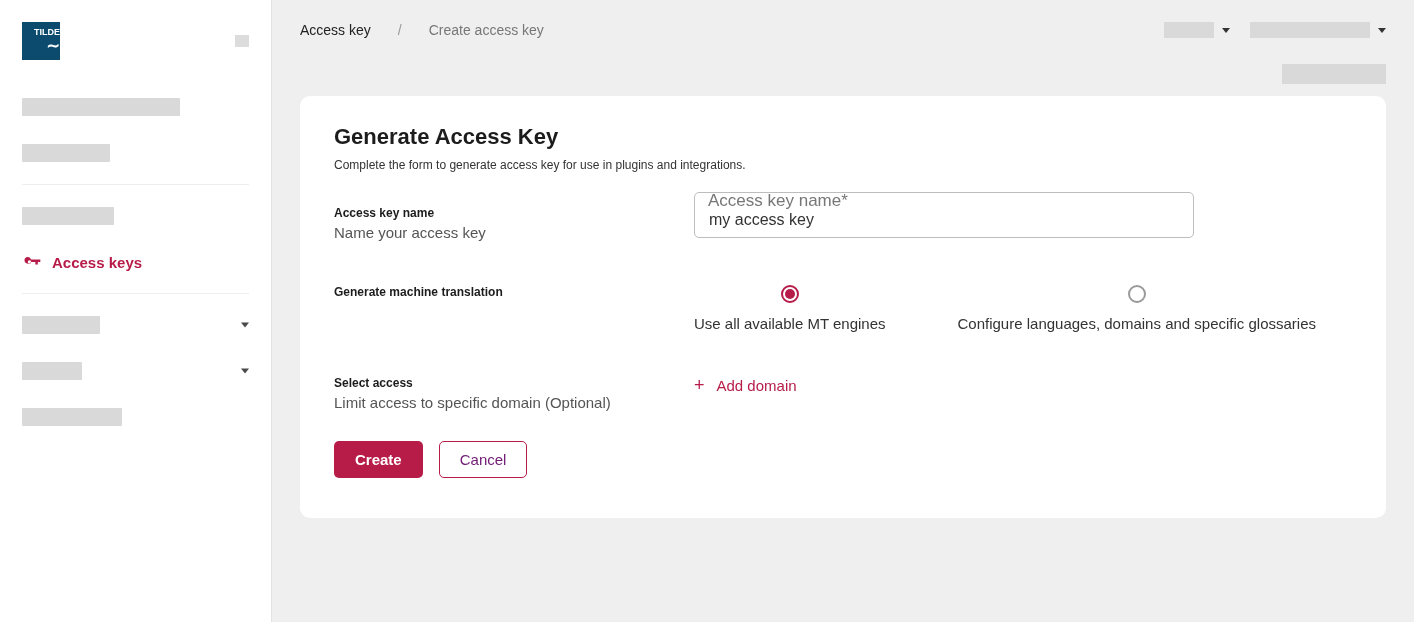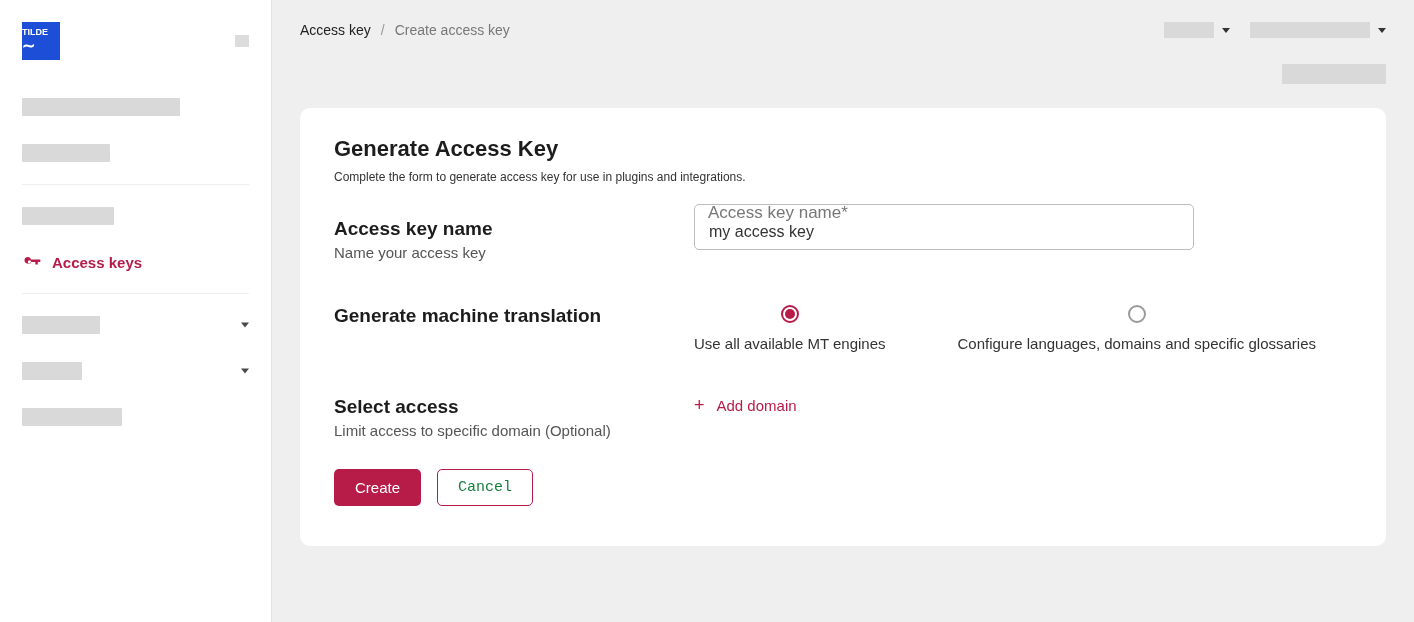--- a/index.html
+++ b/index.html
@@ -29,27 +29,27 @@
   }
   .logo-row {
     display: flex;
     align-items: center;
     justify-content: space-between;
     margin-bottom: 28px;
   }
   .logo {
     width: 38px;
     height: 38px;
-    background: #1d4ed8;
+    background: #0c4a6e;
     color: #fff;
     font-size: 9px;
     font-weight: bold;
     display: flex;
     flex-direction: column;
-    align-items: flex-start;
+    align-items: flex-end;
     justify-content: center;
     line-height: 1;
   }
   .logo-wave {
     font-size: 16px;
     line-height: 1;
     margin-top: 1px;
   }
   .hamburger {
     width: 14px;
@@ -122,21 +122,21 @@
   .topbar {
     height: 60px;
     display: flex;
     align-items: center;
     padding: 0 28px;
     box-sizing: border-box;
   }
   .breadcrumb {
     display: flex;
     align-items: center;
-    gap: 10px;
+    gap: 27px;
     font-size: 14px;
     color: #777;
   }
   .breadcrumb .bc-root {
     color: #222;
     font-weight: 500;
   }
   .breadcrumb .sep {
     color: #999;
   }
@@ -169,21 +169,21 @@
   .right-block {
     height: 20px;
     width: 104px;
     background: #d9d9d9;
   }
 
   
   .card {
     background: #ffffff;
     border-radius: 10px;
-    margin: 24px 28px 28px 28px;
+    margin: 12px 28px 28px 28px;
     padding: 28px 34px 40px 34px;
     box-sizing: border-box;
   }
   .card h1 {
     margin: 0 0 8px 0;
     font-size: 22px;
     font-weight: 700;
   }
   .card .subtitle {
     margin: 0 0 34px 0;
@@ -195,21 +195,21 @@
     display: flex;
     align-items: flex-start;
     gap: 60px;
     margin-bottom: 44px;
   }
   .form-row .labels {
     width: 300px;
     flex: 0 0 300px;
   }
   .form-row .labels .lbl-title {
-    font-size: 19px;
+    font-size: 12px;
     font-weight: 700;
     margin: 0 0 4px 0;
   }
   .form-row .labels .lbl-sub {
     font-size: 15px;
     color: #555;
     margin: 0;
   }
   .form-row .control {
     flex: 1;
@@ -295,35 +295,34 @@
 
   .buttons {
     display: flex;
     gap: 16px;
     margin-top: 20px;
   }
   .btn {
     padding: 10px 20px;
     border-radius: 5px;
     font-size: 15px;
-    font-weight: 400;
+    font-weight: 700;
     cursor: pointer;
     border: 1px solid transparent;
     line-height: 1;
   }
   .btn.primary {
     background: #b71c49;
     color: #fff;
   }
   .btn.secondary {
     background: #fff;
-    color: #15803d;
+    color: #701a75;
     border-color: #b71c49;
     font-weight: 500;
-    font-family: Liberation Mono, monospace;
   }
 </style>
 </head>
 <body>
 
 <div class="app">
 
   <aside class="sidebar">
     <div class="logo-row">
       <div class="logo">

